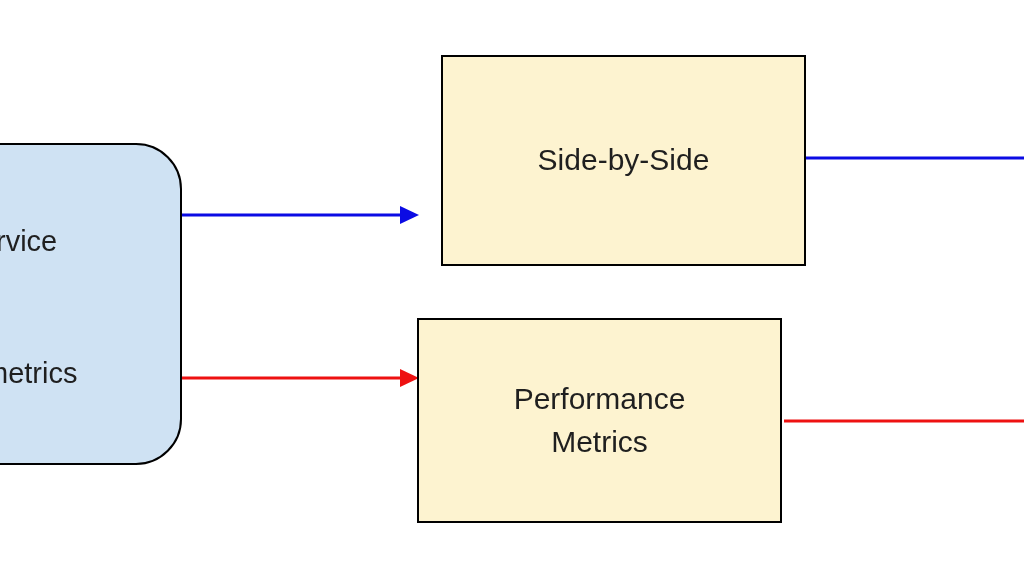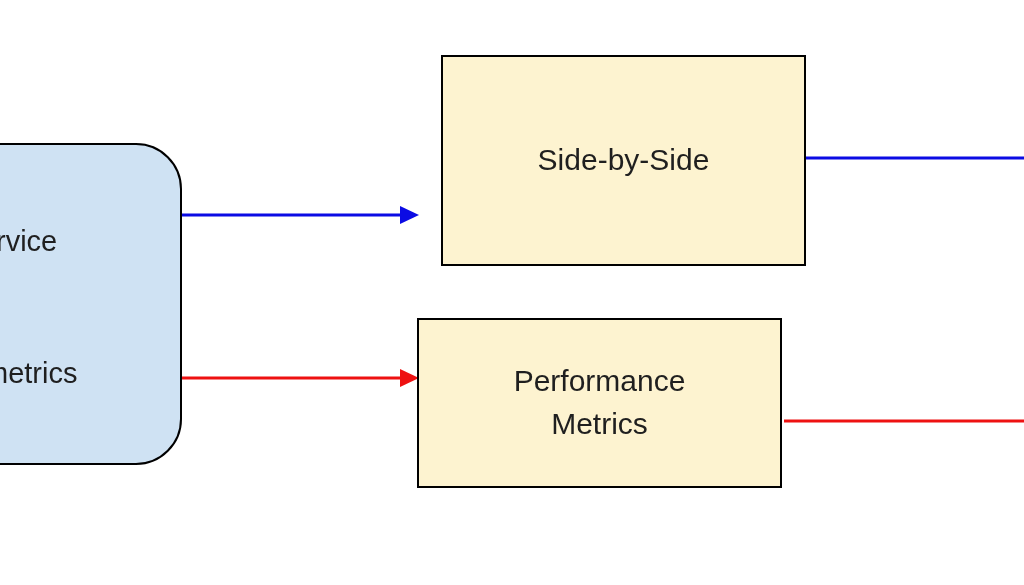--- a/index.html
+++ b/index.html
@@ -56,21 +56,21 @@
     border: 2px solid var(--box-border, #000000);
     display: flex;
     flex-direction: column;
     align-items: center;
     justify-content: center;
     text-align: center;
     font-size: 30px;
     line-height: 1.42;
   }
   .box-top    { left: 417px; top: 55px;  height: 211px; margin-left: 24px; }
-  .box-bottom { left: 417px; top: 318px; height: 170px; }
+  .box-bottom { left: 417px; top: 318px; height: 205px; }
   .node-label span { display: block; }
 </style>
 </head>
 <body>
 
 <div class="canvas">
 
   <svg class="connectors" viewBox="0 0 1024 585" aria-hidden="true">
     <g>
       <line class="stroke-blue" x1="180" y1="215" x2="402" y2="215"></line>

